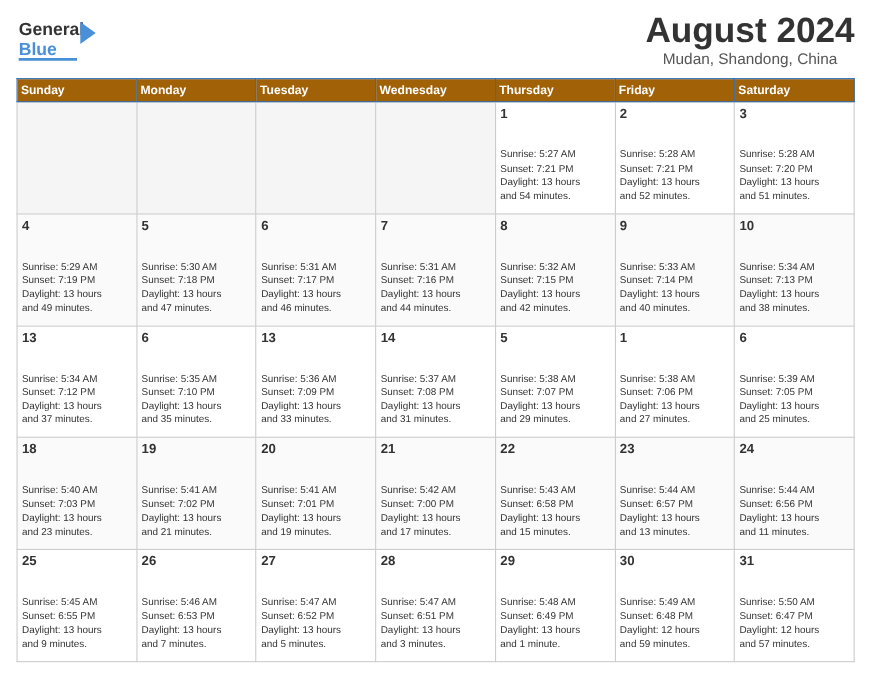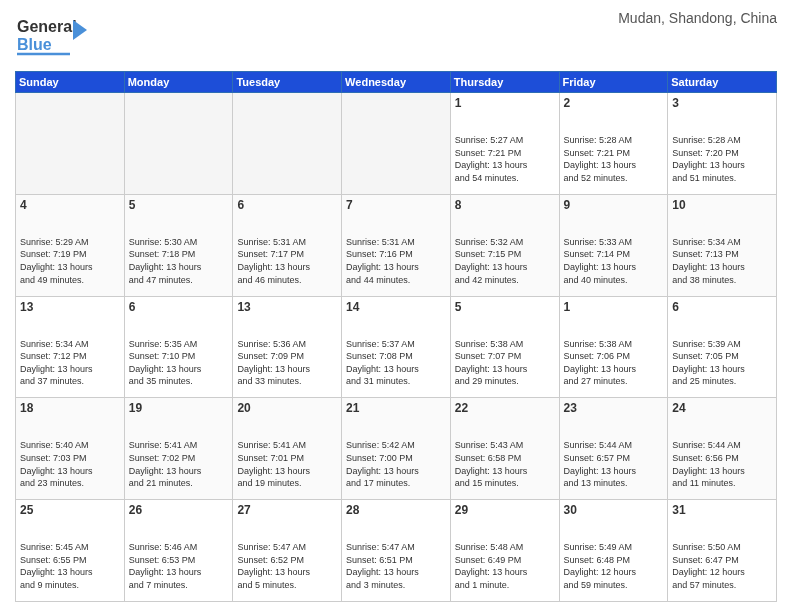--- a/index.html
+++ b/index.html
@@ -28,30 +28,31 @@
     }
     .main-title {
       font-size: 32px;
       font-weight: bold;
       color: #333;
       line-height: 1.1;
     }
     .subtitle {
       font-size: 14px;
       color: #555;
+      text-align: center;
     }
     .calendar {
       flex: 1;
       border: 1px solid #ccc;
       border-collapse: collapse;
       width: 100%;
       table-layout: fixed;
     }
     .calendar th {
-      background: #1d4ed8;
+      background: #a16207;
       color: #fff;
       font-size: 11px;
       font-weight: bold;
       padding: 4px 3px;
       text-align: left;
       border: 1px solid #2e6db4;
     }
     .calendar td {
       border: 1px solid #ccc;
       vertical-align: top;
@@ -97,20 +98,21 @@
 
         <text x="2" y="22" font-size="16" font-weight="bold" fill="#333" font-family="Arial">General</text>
         <text x="2" y="40" font-size="16" font-weight="bold" fill="#4a90d9" font-family="Arial">Blue</text>
 
         <polygon points="58,10 72,20 58,30" fill="#4a90d9"></polygon>
 
         <line x1="2" y1="44" x2="55" y2="44" stroke="#4a90d9" stroke-width="2.5"></line>
       </svg>
     </div>
     <div class="title-area">
+      <div class="main-title">August 2024</div>
       <div class="subtitle">Mudan, Shandong, China</div>
     </div>
   </div>
 
   <table class="calendar">
     <thead>
       <tr>
         <th>Sunday</th>
         <th>Monday</th>
         <th>Tuesday</th>

